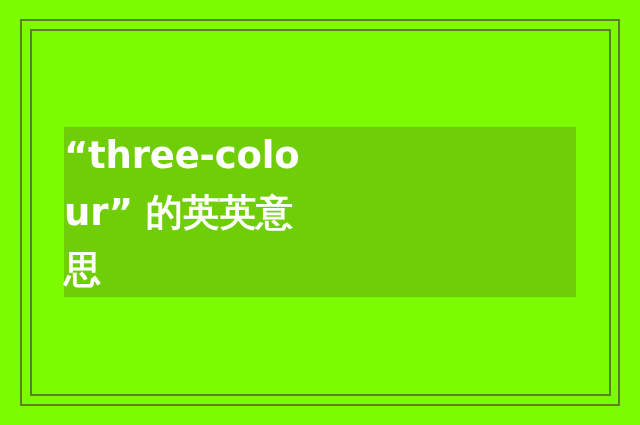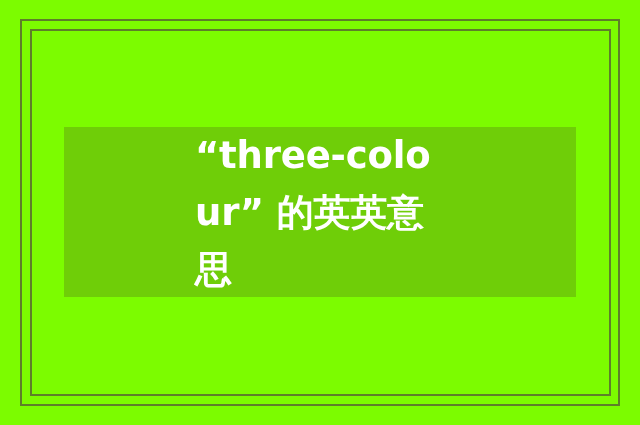--- a/index.html
+++ b/index.html
@@ -47,21 +47,20 @@
   
   .title-panel {
     position: absolute;
     left: 64px;
     top: 127px;
     width: 512px;
     height: 170px;
     background: #6FCE08;
     display: flex;
     align-items: center;
-    justify-content: center;
     box-sizing: border-box;
   }
 
   .title-text {
     width: 250px;
     margin: 0;
     color: #ffffff;
     font-size: 37px;
     font-weight: bold;
     line-height: 57px;

